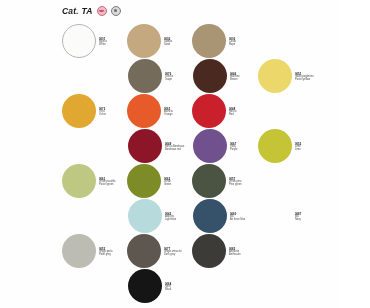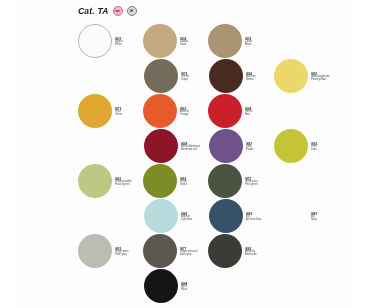--- a/index.html
+++ b/index.html
@@ -5,21 +5,21 @@
   html,body{margin:0;padding:0;}
   body{
     width:370px;height:308px;
     background:#ffffff;
     font-family:"Liberation Sans", sans-serif;
     overflow:hidden;
     position:relative;
   }
   #card{
     position:absolute;
-    left:16px;top:0;
+    left:0;top:0;
     width:340px;height:308px;
     background:#fefefe;
   }
   
   #header{
     position:absolute;
     left:62px;top:6px;
     display:flex;
     align-items:center;
     gap:4px;

